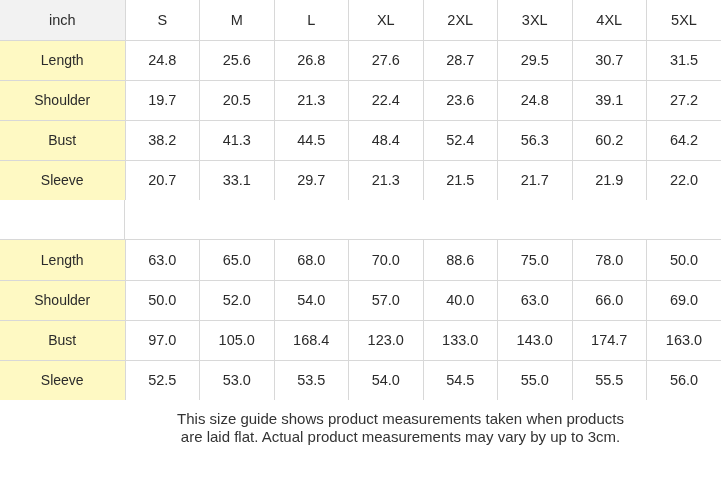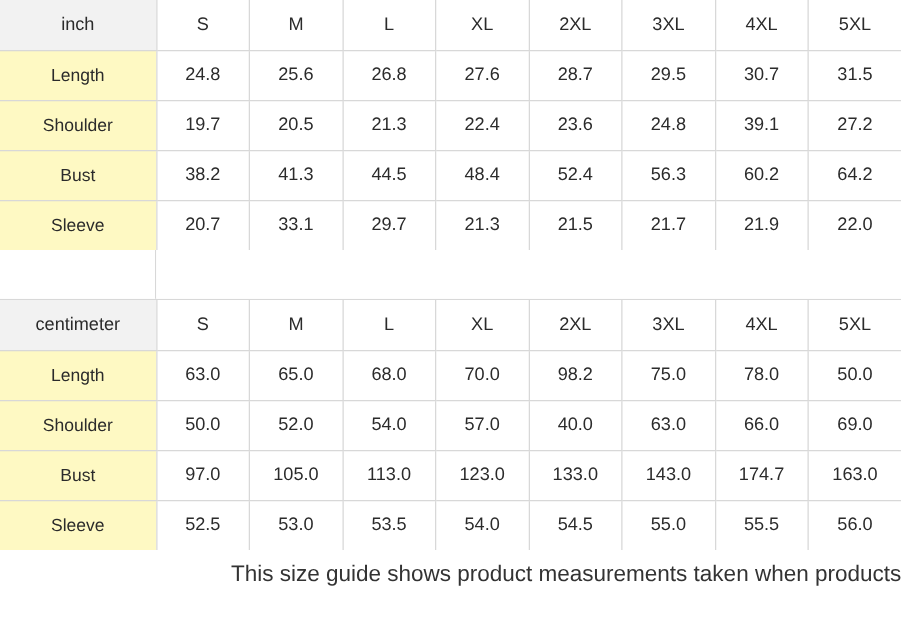--- a/index.html
+++ b/index.html
@@ -81,22 +81,22 @@
   .gap-block .gap-right {
     flex: 1;
     height: 100%;
     background: #ffffff;
   }
   .footer-note {
     width: 721px;
     box-sizing: border-box;
     padding-top: 10px;
     padding-left: 80px;
-    text-align: right;
-    font-size: 18px;
+    text-align: center;
+    font-size: 15px;
     line-height: 18px;
     color: #333333;
   }
   .footer-note .line {
     display: block;
   }
 </style>
 </head>
 <body>
 
@@ -184,58 +184,47 @@
       <col class="val-col">
         <col class="val-col">
         <col class="val-col">
         <col class="val-col">
       <col class="val-col">
         <col class="val-col">
         <col class="val-col">
         <col class="val-col">
     </colgroup>
     <tbody>
-      <tr class="header-row">
-        <th class="unit-cell">centimeter</th>
-        <th>S</th>
-        <th>M</th>
-        <th>L</th>
-        <th>XL</th>
-        <th>2XL</th>
-        <th>3XL</th>
-        <th>4XL</th>
-        <th>5XL</th>
-      </tr>
       <tr>
         <td class="row-label">Length</td>
         <td>63.0</td>
         <td>65.0</td>
         <td>68.0</td>
         <td>70.0</td>
-        <td>98.2</td>
+        <td>88.6</td>
         <td>75.0</td>
         <td>78.0</td>
         <td>50.0</td>
       </tr>
       <tr>
         <td class="row-label">Shoulder</td>
         <td>50.0</td>
         <td>52.0</td>
         <td>54.0</td>
         <td>57.0</td>
         <td>40.0</td>
         <td>63.0</td>
         <td>66.0</td>
         <td>69.0</td>
       </tr>
       <tr>
         <td class="row-label">Bust</td>
         <td>97.0</td>
         <td>105.0</td>
-        <td>113.0</td>
+        <td>168.4</td>
         <td>123.0</td>
         <td>133.0</td>
         <td>143.0</td>
         <td>174.7</td>
         <td>163.0</td>
       </tr>
       <tr class="last-row">
         <td class="row-label">Sleeve</td>
         <td>52.5</td>
         <td>53.0</td>
@@ -244,15 +233,16 @@
         <td>54.5</td>
         <td>55.0</td>
         <td>55.5</td>
         <td>56.0</td>
       </tr>
     </tbody>
   </table>
 
   <div class="footer-note">
     <span class="line">This size guide shows product measurements taken when products</span>
+    <span class="line">are laid flat. Actual product measurements may vary by up to 3cm.</span>
   </div>
 
 </div>
 
 </body></html>

